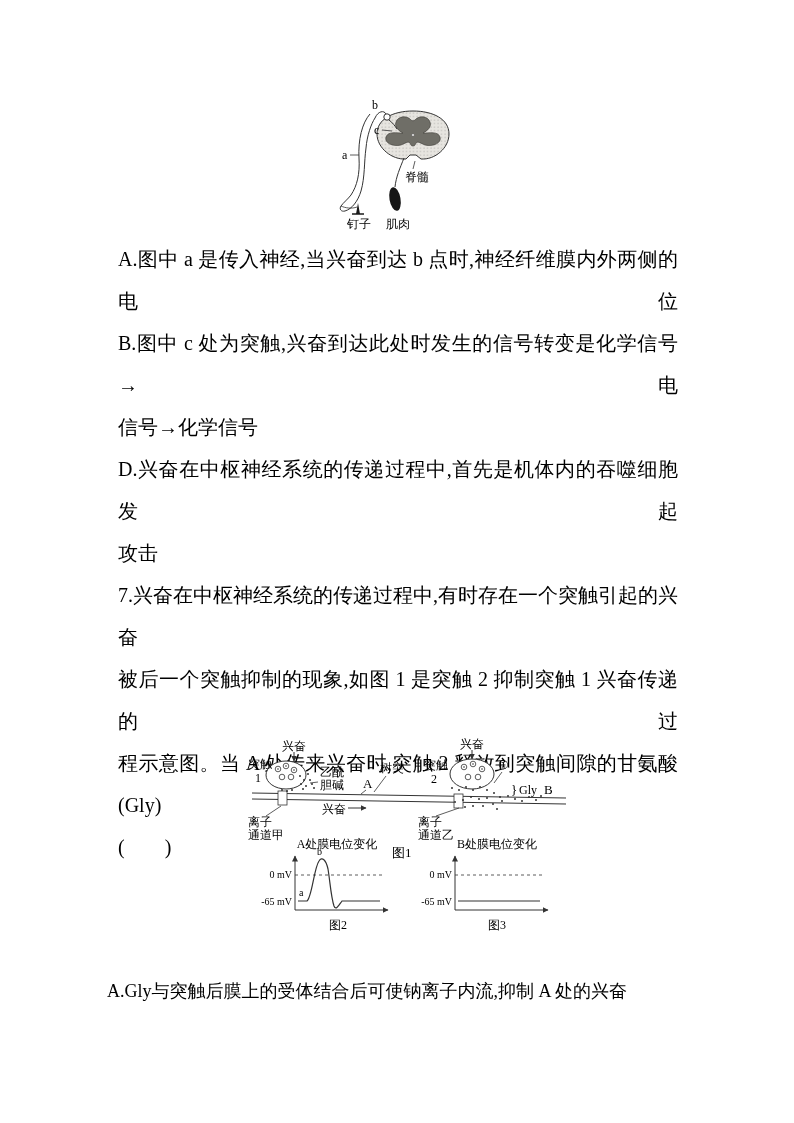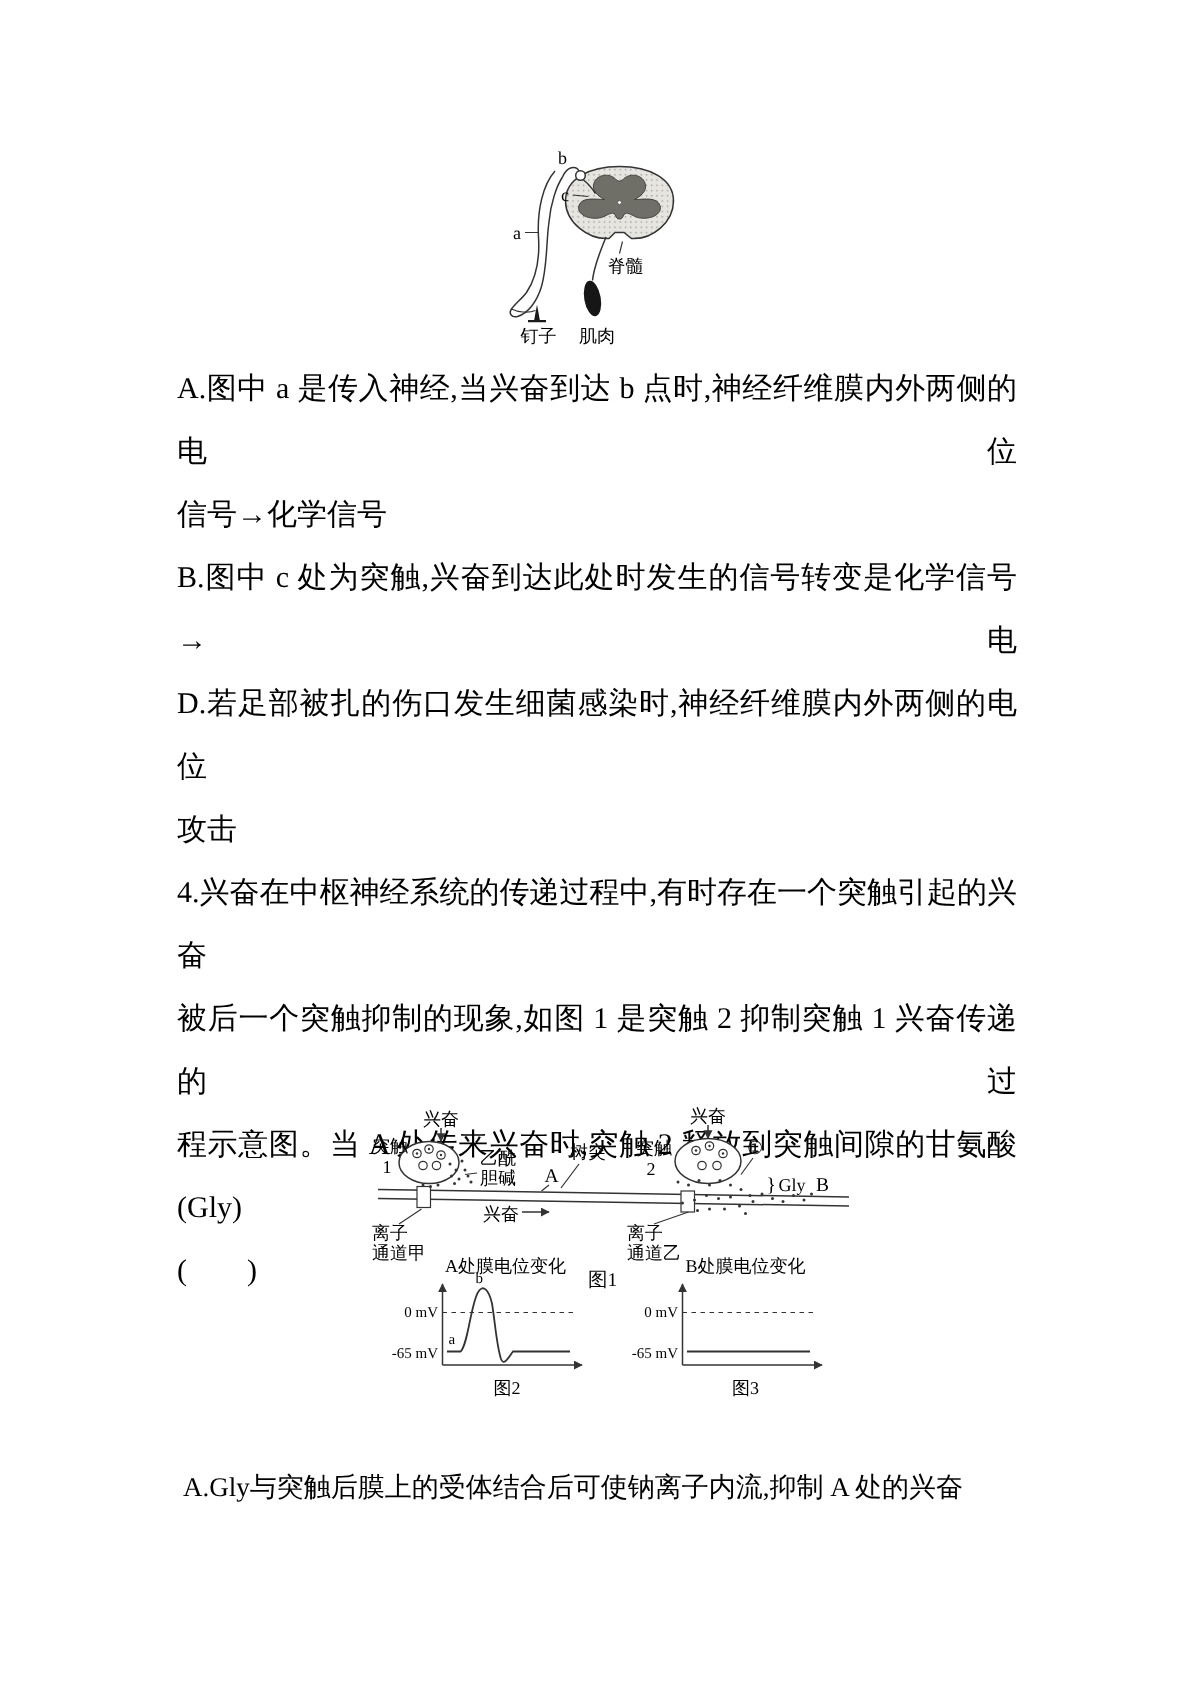--- a/index.html
+++ b/index.html
@@ -7,21 +7,21 @@
   .page{
     position:relative;width:794px;height:1123px;background:#fff;
     font-family:"Liberation Serif","DejaVu Serif",serif;color:#000;overflow:hidden;
   }
   .reflex-fig{position:absolute;left:325px;top:98px}
   .fig1{position:absolute;left:240px;top:736px}
   .graphs{position:absolute;left:240px;top:834px}
   .textblock{position:absolute;left:118px;top:238px;width:560px;font-size:20px;line-height:42px}
   .tl{min-height:42px}
   .tl.full{text-align:justify;text-align-last:justify}
-  .lastline{position:absolute;left:122px;top:976px;width:640px;font-size:18px;line-height:30px}
+  .lastline{position:absolute;left:107px;top:976px;width:640px;font-size:18px;line-height:30px}
   svg text{font-family:"Liberation Serif","DejaVu Serif",serif;fill:#000}
 </style>
 </head>
 <body>
 
 <div class="page">
 
   <div class="reflex-fig">
     <svg width="170" height="140" viewBox="0 0 170 140">
       <defs>
@@ -55,25 +55,25 @@
       <text x="49" y="36" font-size="12">c</text>
       <text x="17" y="61" font-size="12">a</text>
       <text x="80" y="83" font-size="12">脊髓</text>
       <text x="22" y="130" font-size="12">钉子</text>
       <text x="61" y="130" font-size="12">肌肉</text>
     </svg>
   </div>
 
   <div class="textblock">
     <div class="tl full">A.图中 a 是传入神经,当兴奋到达 b 点时,神经纤维膜内外两侧的电位</div>
+    <div class="tl full">B.图中 c 处为突触,兴奋到达此处时发生的信号转变是化学信号→电</div>
     <div class="tl">信号→化学信号</div>
-    <div class="tl full">B.图中 c 处为突触,兴奋到达此处时发生的信号转变是化学信号→电</div>
-    <div class="tl full">D.若足部被扎的伤口发生细菌感染时,神经纤维膜内外两侧的电位</div>
+    <div class="tl full">D.兴奋在中枢神经系统的传递过程中,首先是机体内的吞噬细胞发起</div>
     <div class="tl">攻击</div>
-    <div class="tl full">4.兴奋在中枢神经系统的传递过程中,有时存在一个突触引起的兴奋</div>
+    <div class="tl full">7.兴奋在中枢神经系统的传递过程中,有时存在一个突触引起的兴奋</div>
     <div class="tl full">被后一个突触抑制的现象,如图 1 是突触 2 抑制突触 1 兴奋传递的过</div>
     <div class="tl full">程示意图。当 A 处传来兴奋时,突触 2 释放到突触间隙的甘氨酸(Gly)</div>
     <div class="tl">(　　)</div>
   </div>
 
   <div class="fig1">
     <svg width="340" height="130" viewBox="0 0 340 130">
       <defs>
         <marker id="ah1" markerWidth="8" markerHeight="8" refX="5.5" refY="3" orient="auto">
           <path d="M0,0 L6,3 L0,6 Z" fill="#333"></path>

